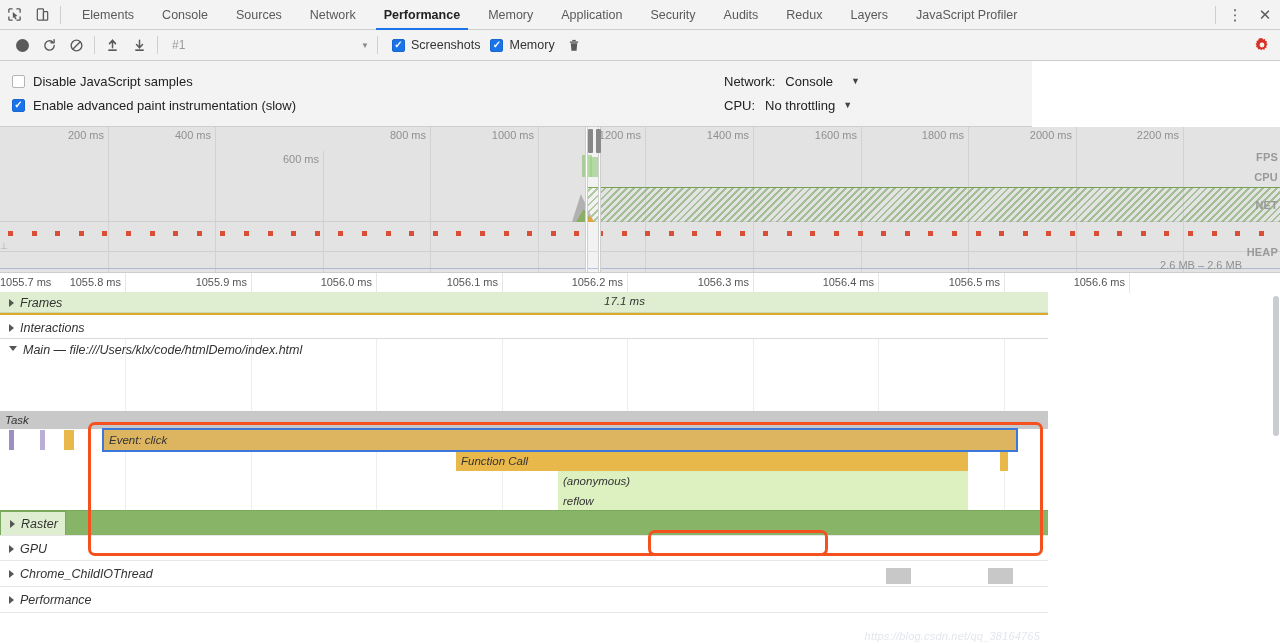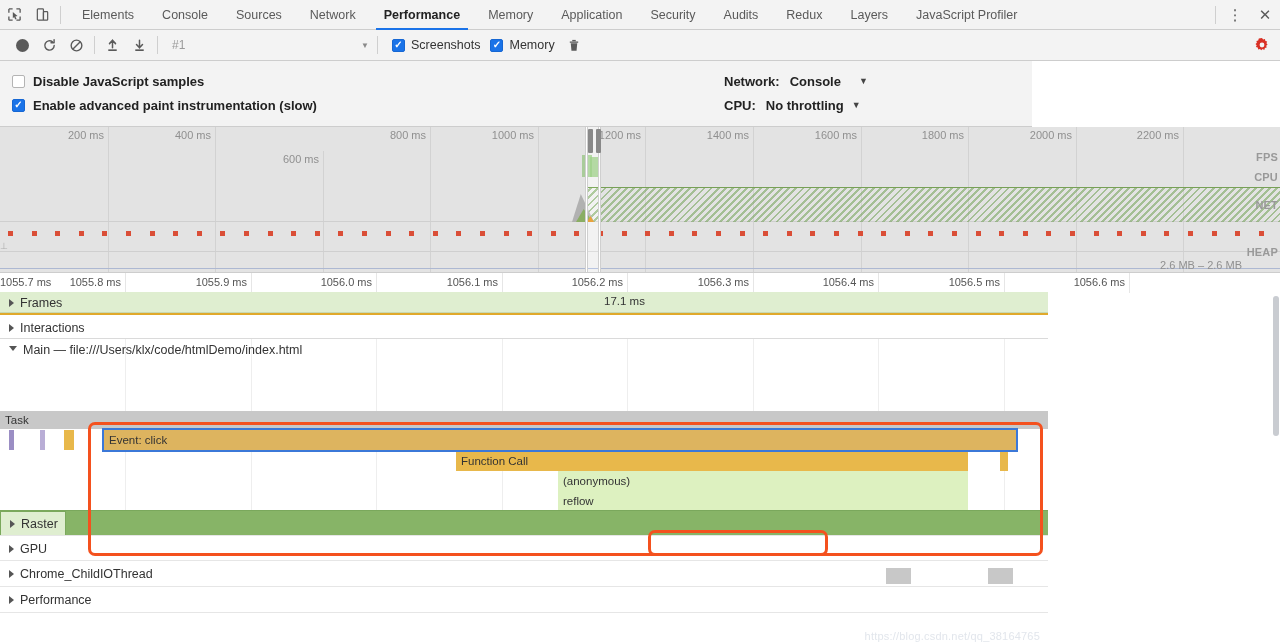--- a/index.html
+++ b/index.html
@@ -77,21 +77,21 @@
   .chk-item .lbl { font-size: 12.5px; color: #333; white-space: nowrap; }
   .trash { margin-left: 12px; color: #5a5a5a; display: flex; align-items: center; }
   .gear {
     margin-left: auto; margin-right: 10px; color: #d93025;
     display: flex; align-items: center;
   }
 
   
   .settings {
     position: absolute; left: 0; top: 61px; width: 1032px; height: 66px;
-    background: #f3f3f3; border-bottom: 1px solid #cdcdcd; font-weight: bold;
+    background: #f3f3f3; border-bottom: 1px solid #cdcdcd;
   }
   .set-left { position: absolute; left: 12px; top: 8px; }
   .set-row { display: flex; align-items: center; gap: 8px; height: 24px; }
   .set-row .lbl { font-size: 13px; color: #222; }
   .set-right { position: absolute; left: 724px; top: 8px; }
   .set-row2 { display: flex; align-items: center; height: 24px; }
   .set-row2 .k { font-size: 13px; color: #222; }
   .set-row2 .v { font-size: 13px; color: #222; margin-left: 10px; }
   .set-row2 .arw { font-size: 9px; color: #444; margin-left: 18px; }
   .set-row2.cpu .arw { margin-left: 8px; }
@@ -189,21 +189,21 @@
     position: absolute; top: 0; height: 20px; border-left: 1px solid #e6e6e6;
   }
   .dr-tick span {
     position: absolute; right: 5px; top: 3px; font-size: 11px; color: #555;
     white-space: nowrap;
   }
 
   
   .flame {
     position: absolute; left: 0; top: 292px; width: 1048px; height: 352px;
-    background: #fff; overflow: hidden;
+    background: #fff; overflow: hidden; font-style: italic;
   }
   .grid-line {
     position: absolute; top: 0; height: 352px; border-left: 1px solid #eeeeee;
   }
   .row-group {
     position: absolute; left: 0; width: 1280px;
   }
   .grp-header {
     position: absolute; left: 0; width: 1280px; font-size: 12.5px; color: #333;
     display: flex; align-items: center; padding-left: 9px;

